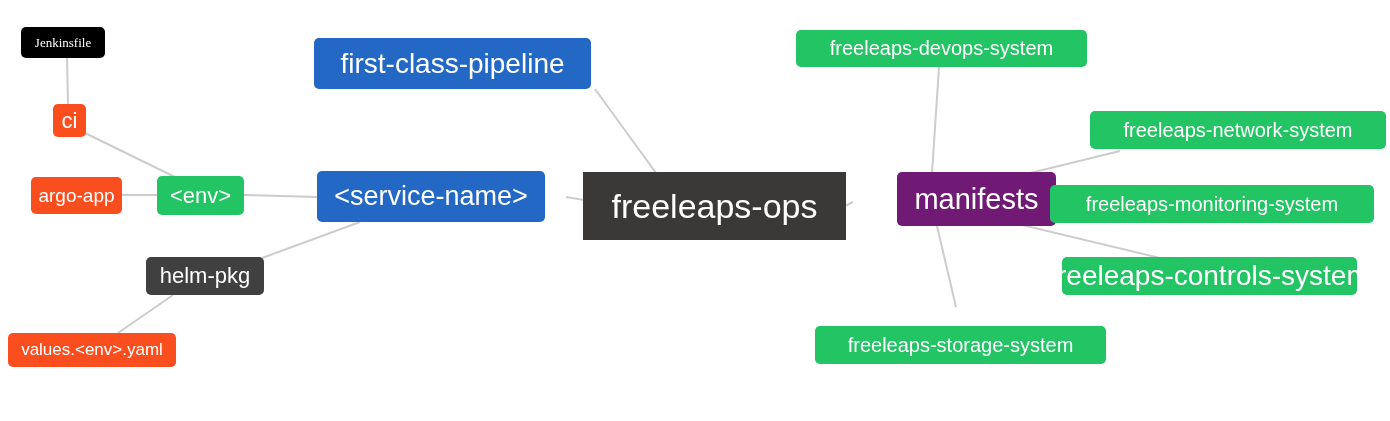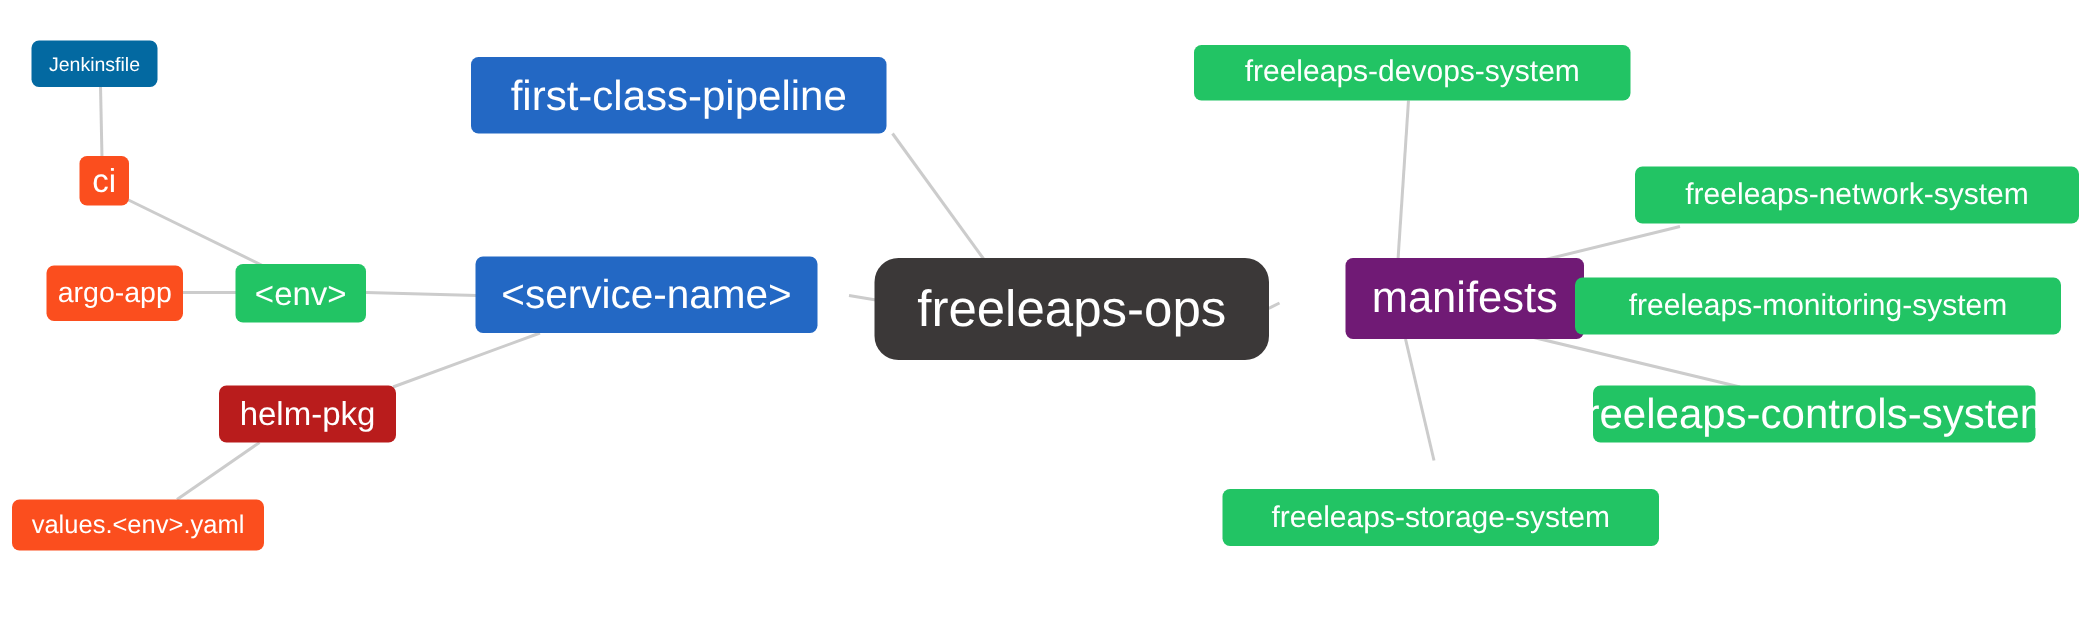--- a/index.html
+++ b/index.html
@@ -24,21 +24,21 @@
   }
   
   .n-jenkinsfile      {left:21px;  top:27px;  width:84px;  height:31px; font-size:13px;}
   .n-ci               {left:53px;  top:104px; width:33px;  height:33px; font-size:22px;}
   .n-argo-app         {left:31px;  top:177px; width:91px;  height:37px; font-size:19px;}
   .n-env              {left:157px; top:176px; width:87px;  height:39px; font-size:22px;}
   .n-helm-pkg         {left:146px; top:257px; width:118px; height:38px; font-size:22px;}
   .n-values-env-yaml  {left:8px;   top:333px; width:168px; height:34px; font-size:17px;}
   .n-first-class-pipeline{left:314px;top:38px;width:277px; height:51px; font-size:28px;}
   .n-service-name     {left:317px; top:171px; width:228px; height:51px; font-size:27px;}
-  .n-freeleaps-ops    {left:583px; top:172px; width:263px; height:68px; font-size:34px; border-radius:16px;}
+  .n-freeleaps-ops    {left:583px; top:172px; width:263px; height:68px; font-size:34px; border-radius:0;}
   .n-manifests        {left:852px; top:172px; width:159px; height:54px; font-size:29px;}
   .n-devops-system    {left:796px; top:30px;  width:291px; height:37px; font-size:20px;}
   .n-network-system   {left:1055px;top:111px; width:296px; height:38px; font-size:20px;margin-left:35px;}
   .n-monitoring-system{left:1050px;top:185px; width:324px; height:38px; font-size:20px;}
   .n-controls-system  {left:1062px;top:257px; width:295px; height:38px; font-size:28px;}
   .n-storage-system   {left:815px; top:307px; width:291px; height:38px; font-size:20px;margin-top:19px;}
 </style>
 </head>
 <body>
 
@@ -54,25 +54,25 @@
     <line x1="595" y1="89" x2="656" y2="173" stroke="#CCCCCC"></line>
     <line x1="566" y1="197" x2="584" y2="200" stroke="#CCCCCC"></line>
     <line x1="845" y1="206" x2="853" y2="202" stroke="#CCCCCC"></line>
     <line x1="939" y1="67" x2="932" y2="173" stroke="#CCCCCC"></line>
     <line x1="1010" y1="178" x2="1120" y2="151" stroke="#CCCCCC"></line>
     <line x1="1010" y1="202" x2="1051" y2="203" stroke="#CCCCCC"></line>
     <line x1="1010" y1="222" x2="1160" y2="258" stroke="#CCCCCC"></line>
     <line x1="937" y1="226" x2="956" y2="307" stroke="#CCCCCC"></line>
   </svg>
 
-  <div class="node n-jenkinsfile" style="background: #0369a1;">Jenkinsfile</div>
+  <div class="node n-jenkinsfile" style="background: #000000; font-family: Liberation Serif, serif;">Jenkinsfile</div>
   <div class="node n-ci" style="background: rgb(251, 78, 30);">ci</div>
   <div class="node n-argo-app" style="background: rgb(251, 78, 30);">argo-app</div>
   <div class="node n-env" style="background: rgb(34, 196, 100);">&lt;env&gt;</div>
-  <div class="node n-helm-pkg" style="background: #b91c1c;">helm-pkg</div>
+  <div class="node n-helm-pkg" style="background: #404040;">helm-pkg</div>
   <div class="node n-values-env-yaml" style="background: rgb(251, 78, 30);">values.&lt;env&gt;.yaml</div>
   <div class="node n-first-class-pipeline" style="background: rgb(35, 104, 196);">first-class-pipeline</div>
   <div class="node n-service-name" style="background: rgb(35, 104, 196);">&lt;service-name&gt;</div>
   <div class="node n-freeleaps-ops" style="background: rgb(59, 56, 56);">freeleaps-ops</div>
   <div class="node n-manifests" style="background: #701a75; margin-left: 45px;">manifests</div>
   <div class="node n-devops-system" style="background: rgb(34, 196, 100);">freeleaps-devops-system</div>
   <div class="node n-network-system" style="background: rgb(34, 196, 100);">freeleaps-network-system</div>
   <div class="node n-monitoring-system" style="background: rgb(34, 196, 100);">freeleaps-monitoring-system</div>
   <div class="node n-controls-system" style="background: rgb(34, 196, 100);">freeleaps-controls-system</div>
   <div class="node n-storage-system" style="background: rgb(34, 196, 100);">freeleaps-storage-system</div>

